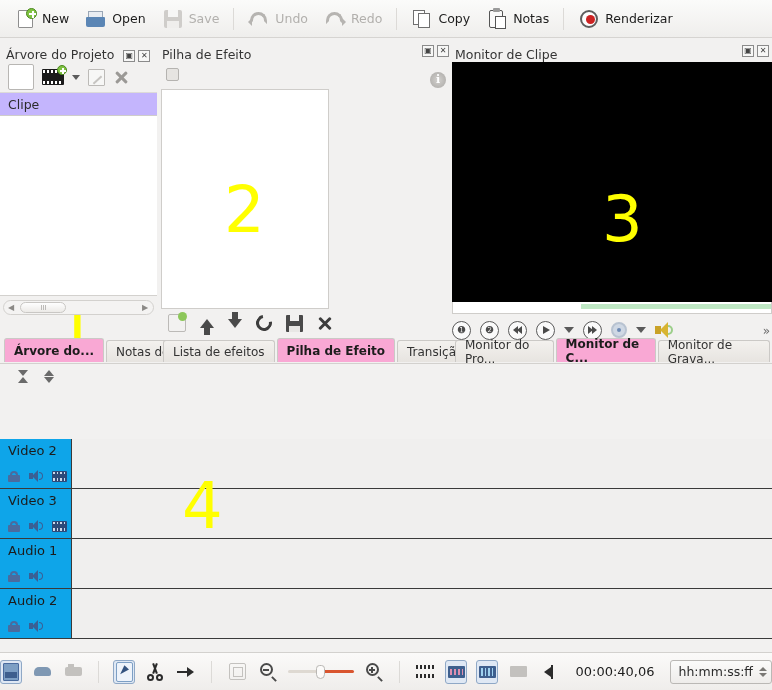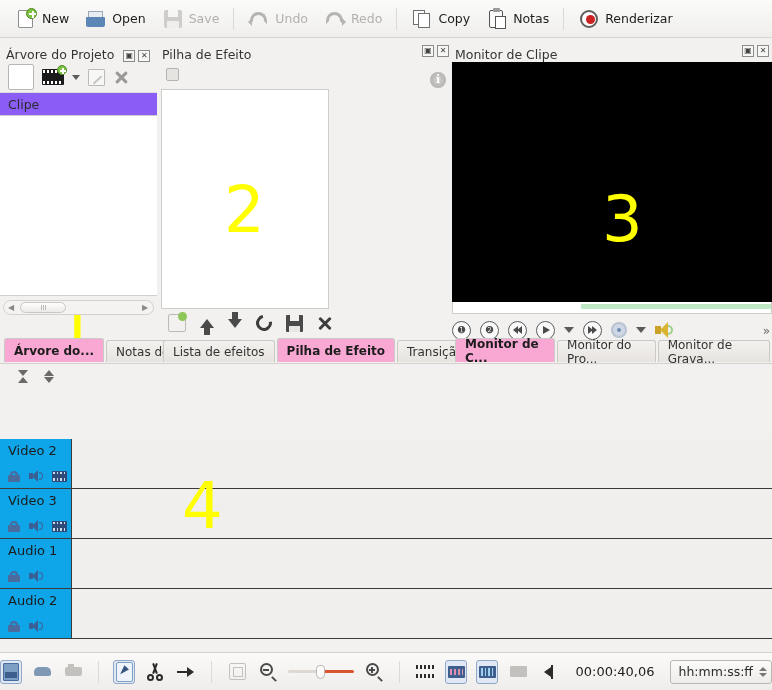--- a/index.html
+++ b/index.html
@@ -89,21 +89,21 @@
   .ic-film .gp:before,.ic-film .gp:after{content:"";position:absolute;background:#fff;}
   .ic-film .gp:before{left:2px;top:4px;width:6px;height:2px;}
   .ic-film .gp:after{left:4px;top:2px;width:2px;height:6px;}
   .caret { width:0;height:0;border-left:4px solid transparent;border-right:4px solid transparent;
     border-top:5px solid #5b5b5b; }
   .ic-pencil{position:relative;width:17px;height:17px;border:1.5px solid #bcbab7;border-radius:1px;background:#f7f7f6;}
   .ic-pencil:after{content:"";position:absolute;left:3px;top:9px;width:11px;height:2px;background:#c6c4c1;transform:rotate(-42deg);}
   .ic-x{position:relative;width:16px;height:16px;}
   .ic-x:before,.ic-x:after{content:"";position:absolute;left:1px;top:7px;width:15px;height:3px;background:#9b9996;border-radius:1px;}
   .ic-x:before{transform:rotate(45deg);} .ic-x:after{transform:rotate(-45deg);}
-  .tree-head { height:24px; background:#8b5cf6; border-top:1px solid #dddbd8; border-bottom:1px solid #cfcdca;
+  .tree-head { height:24px; background:#c4b5fd; border-top:1px solid #dddbd8; border-bottom:1px solid #cfcdca;
     display:flex; align-items:center; padding-left:8px; font-size:12.5px; color:#2b2b2b; }
   .tree-body { height:180px; background:#fff; border-bottom:1px solid #d3d1ce; position:relative; }
 
   
   .bignum { position:absolute; color:#ffff00; font-size:64px; line-height:1;
     font-family:"DejaVu Sans","Liberation Sans",sans-serif; font-weight:400; }
 
   
   .hscroll { height:15px; background:#f4f3f2; border:1px solid #d3d1ce; border-radius:8px;
     display:flex; align-items:center; position:relative; }
@@ -447,25 +447,25 @@
       <span>Lista de efeitos</span>
       </div>
     <div class="tab active">
       <span>Pilha de Efeito</span>
       </div>
     <div class="tab">
       <span>Transição</span>
       </div>
   </div>
   <div class="tabrow" style="left:455px;">
+    <div class="tab">
+      <span>Monitor do Pro...</span>
+      </div>
     <div class="tab active">
       <span>Monitor de C...</span>
-      </div>
-    <div class="tab">
-      <span>Monitor do Pro...</span>
       </div>
     <div class="tab">
       <span>Monitor de Grava...</span>
       </div>
   </div>
 
   <div class="tl">
 
     <div class="tl-corner">
       <span class="tri-pair">

